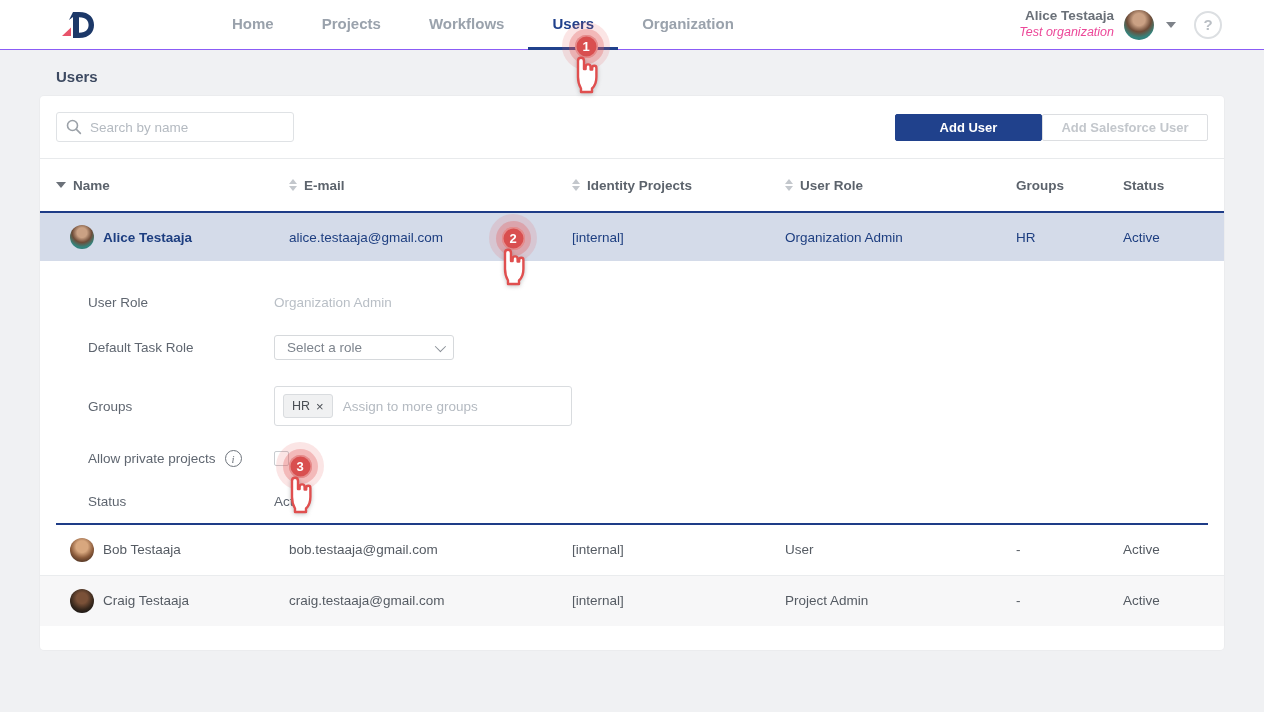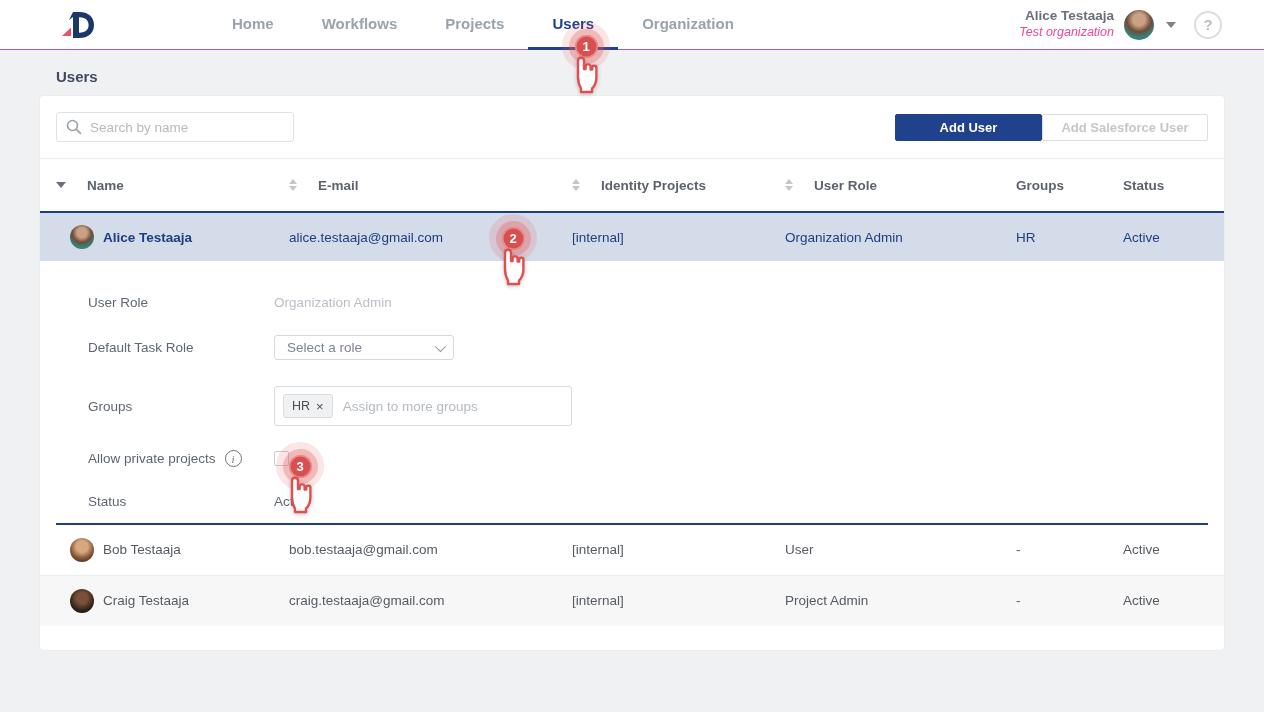--- a/index.html
+++ b/index.html
@@ -62,21 +62,21 @@
   .btn { height:27px; font-size:13px; font-weight:600; border-radius:2px; padding:0 18px; cursor:pointer; font-family:inherit; }
   .btn-disabled { background:#ffffff; border:1px solid #dcdee1; color:#c3c7cc; width:166px; cursor:default; }
   .btn-primary { background:#20418c; border:1px solid #20418c; color:#ffffff; width:147px; margin-left:16px; }
   
   .table-divider { height:1px; background:#e8eaec; }
   .trow {
     display:grid; grid-template-columns:233px 283px 213px 231px 107px 1fr;
     align-items:center; padding:0 16px; height:50px;
   }
   .thead { height:52px; color:#5c636c; font-weight:600; }
-  .th { display:flex; align-items:center; gap:21px; cursor:pointer;text-align:center; }
+  .th { display:flex; align-items:center; gap:7px; cursor:pointer;text-align:center; }
   .sort-single {
     width:0; height:0; border-left:5px solid transparent; border-right:5px solid transparent;
     border-top:6px solid #6b7179;
   }
   .sort-double { display:flex; flex-direction:column; gap:2px; }
   .sort-double .up { width:0;height:0;border-left:4px solid transparent;border-right:4px solid transparent;border-bottom:5px solid #c3c7cc; }
   .sort-double .dn { width:0;height:0;border-left:4px solid transparent;border-right:4px solid transparent;border-top:5px solid #c3c7cc; }
   .name-cell { display:flex; align-items:center; gap:9px; padding-left:14px; }
   .row-selected { background:#d4dbe9; border-top:2px solid #1e3c87; height:50px; color:#1d3e80; }
   .row-selected .name-text { font-weight:700; }
@@ -137,22 +137,22 @@
 <div class="topbar">
   <div class="logo">
     <svg width="44" height="34" viewBox="0 0 44 34">
       <polygon points="8,28 17,19.5 17,28" fill="#e8536a"></polygon>
       <polygon points="19,4 25,4 25,30 19,30 19,9 15,12" fill="#1c3868"></polygon>
       <path d="M25 4 c11 0 15 6.5 15 13 s-4 13 -15 13 v-5.2 c7.6 0 9.6 -4.2 9.6 -7.8 s-2 -7.8 -9.6 -7.8 z" fill="#1c3868"></path>
     </svg>
   </div>
   <div class="nav">
     <div class="nav-item">Home</div>
+    <div class="nav-item">Projects</div>
     <div class="nav-item">Workflows</div>
-    <div class="nav-item">Projects</div>
     <div class="nav-item active">Users</div>
     <div class="nav-item">Organization</div>
   </div>
   <div class="top-right">
     <div class="acct-text">
       <div class="acct-name">Alice Testaaja</div>
       <div class="acct-org">Test organization</div>
     </div>
     <div class="avatar big av-alice"></div>
     <div class="caret-down"></div>

